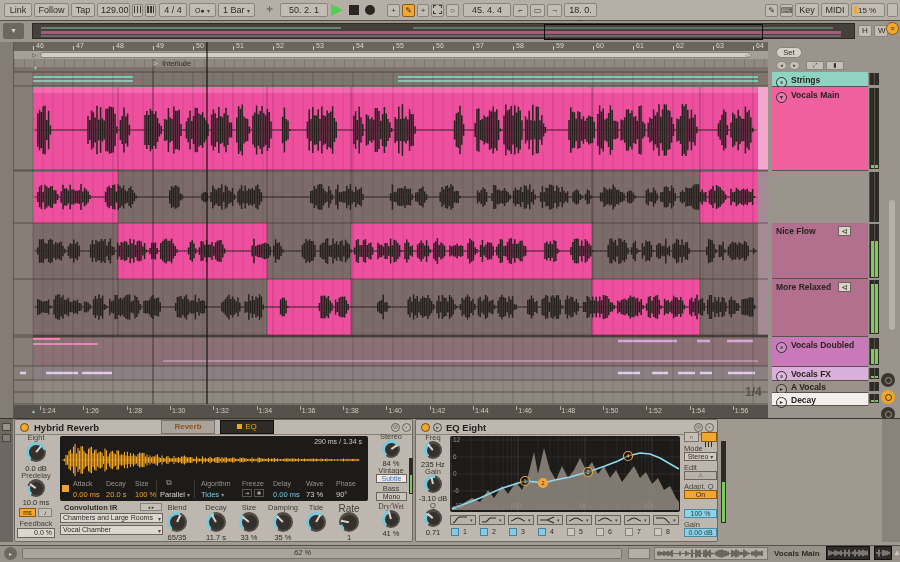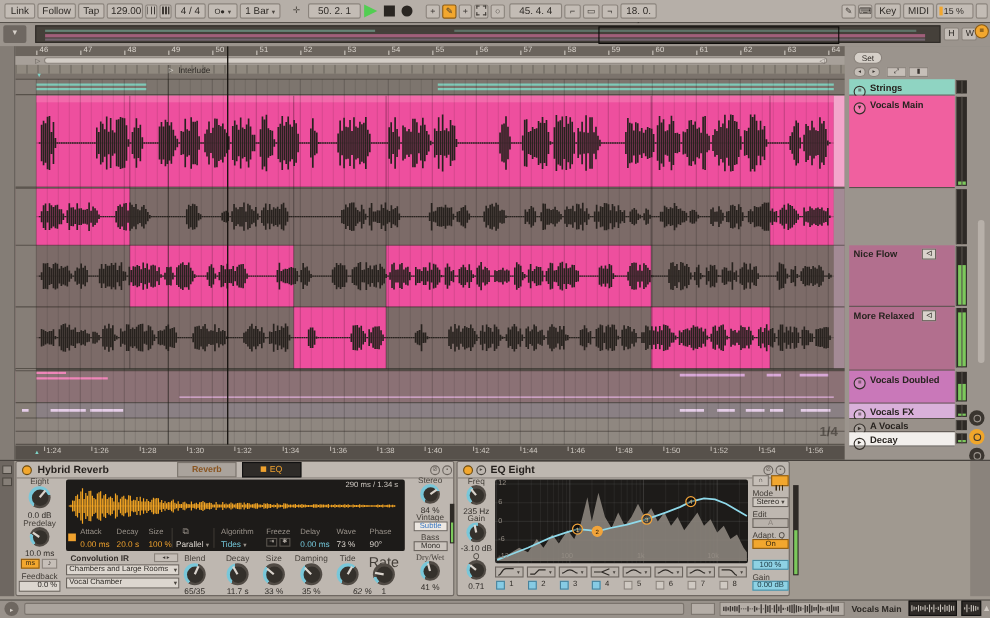--- a/index.html
+++ b/index.html
@@ -695,19 +695,19 @@
     <div style="position: absolute; left: 227px; top: 533px; width: 44px; font-size: 7.5px; color: rgb(47, 43, 39); text-align: center;">33 %</div>
     <div style="position: absolute; left: 261px; top: 503px; width: 44px; font-size: 7.5px; color: rgb(67, 62, 56); text-align: center;">Damping</div>
     <div class="knob" style="position: absolute; left: 273px; top: 512px; width: 20px; height: 20px; border-radius: 50%; background: conic-gradient(from 215deg, rgb(121, 199, 217) 30%, rgb(81, 75, 69) 0deg);">
       <span class="ndl" style="--rot: -45deg;"></span>
     </div>
     <div style="position: absolute; left: 261px; top: 533px; width: 44px; font-size: 7.5px; color: rgb(47, 43, 39); text-align: center;">35 %</div>
     <div style="position: absolute; left: 294px; top: 503px; width: 44px; font-size: 7.5px; color: rgb(67, 62, 56); text-align: center;">Tide</div>
     <div class="knob" style="position: absolute; left: 306px; top: 512px; width: 20px; height: 20px; border-radius: 50%; background: conic-gradient(from 215deg, rgb(121, 199, 217) 52%, rgb(81, 75, 69) 0deg);">
       <span class="ndl" style="--rot: 30deg;"></span>
     </div>
-    <div style="position: absolute; left: 294px; top: 533px; width: 44px; font-size: 7.5px; color: rgb(47, 43, 39); text-align: right; font-style: italic;">62 %</div>
-    <div style="position: absolute; left: 327px; top: 503px; width: 44px; font-size: 13px; color: rgb(67, 62, 56); text-align: center;">Rate</div>
+    <div style="position: absolute; left: 294px; top: 548px; width: 44px; font-size: 7.5px; color: rgb(47, 43, 39); text-align: left; font-style: italic;">62 %</div>
+    <div style="position: absolute; left: 327px; top: 503px; width: 44px; font-size: 10px; color: rgb(67, 62, 56); text-align: center;">Rate</div>
     <div class="knob" style="position: absolute; left: 339px; top: 512px; width: 20px; height: 20px; border-radius: 50%; background: conic-gradient(from 215deg, rgb(121, 199, 217) 10%, rgb(81, 75, 69) 0deg);">
       <span class="ndl" style="--rot: -80deg;"></span>
     </div>
     <div style="position: absolute; left: 327px; top: 533px; width: 44px; font-size: 7.5px; color: rgb(47, 43, 39); text-align: center;">1</div>
   </div>
 
 </body></html>

